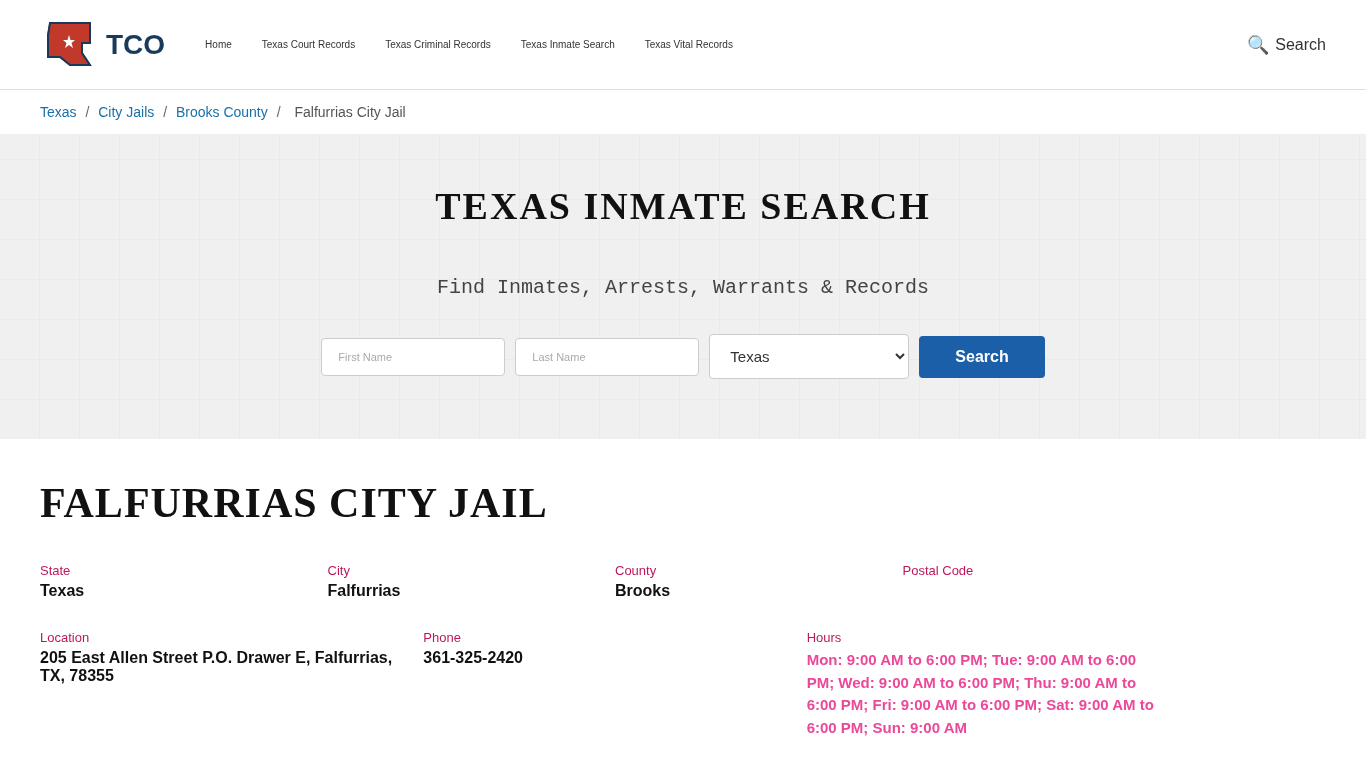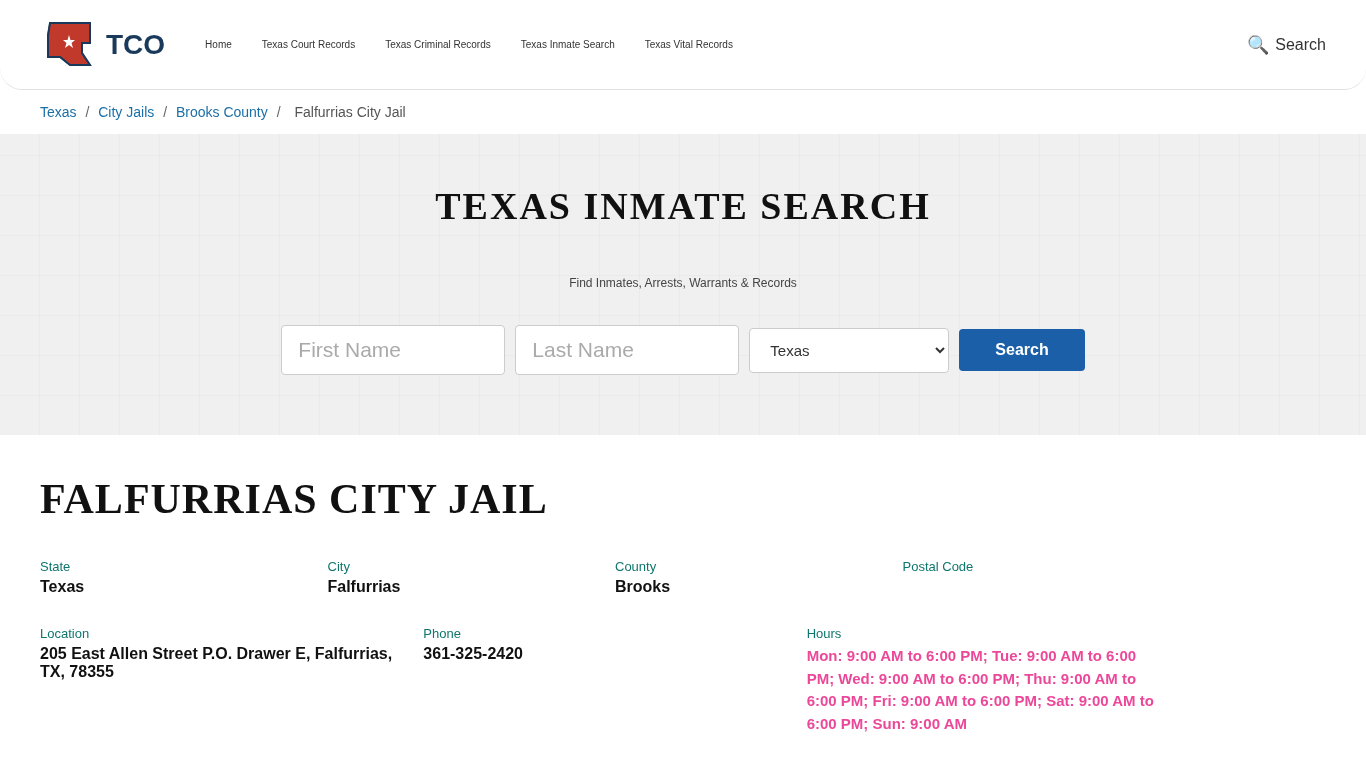--- a/index.html
+++ b/index.html
@@ -6,21 +6,20 @@
     body { font-family: Georgia, 'Times New Roman', serif; background: #fff; color: #333; font-size: 16px; }
 
     
     .header {
       display: flex;
       align-items: center;
       padding: 12px 40px;
       border-bottom: 1px solid #e0e0e0;
       background: #fff;
       min-height: 90px;
-      border-radius: 22px;
     }
     .logo {
       display: flex;
       align-items: center;
       margin-right: 40px;
       text-decoration: none;
     }
     .logo-icon {
       width: 60px;
       height: 60px;
@@ -90,39 +89,39 @@
     .hero-title {
       font-family: 'Times New Roman', serif;
       font-size: 38px;
       font-weight: bold;
       color: #111;
       letter-spacing: 2px;
       text-transform: uppercase;
       margin-bottom: 14px;
     }
     .hero-subtitle {
-      font-family: Liberation Sans, sans-serif;
-      font-size: 12px;
+      font-family: Liberation Mono, monospace;
+      font-size: 20px;
       color: #444;
       margin-bottom: 35px;
       margin-top: 48px;
     }
     .search-form {
       display: flex;
       align-items: center;
       justify-content: center;
       gap: 10px;
       flex-wrap: wrap;
     }
     .search-form input {
       padding: 12px 16px;
       border: 1px solid #ccc;
       border-radius: 4px;
-      font-size: 21px;
-      width: 224px;
+      font-size: 11px;
+      width: 184px;
       font-family: Arial, sans-serif;
       color: #555;
       background: #fff;
       outline: none;
     }
     .search-form input::placeholder { color: #aaa; }
     .search-form select {
       padding: 12px 16px;
       border: 1px solid #ccc;
       border-radius: 4px;
@@ -167,21 +166,21 @@
       margin-bottom: 30px;
     }
     .info-item {
       display: flex;
       flex-direction: column;
       gap: 4px;
     }
     .info-label {
       font-family: Arial, sans-serif;
       font-size: 13px;
-      color: #0f766e;
+      color: #be185d;
     }
     .info-value {
       font-family: Arial, sans-serif;
       font-size: 16px;
       font-weight: bold;
       color: #111;
     }
     .info-grid-2 {
       display: grid;
       grid-template-columns: 1fr 1fr 1fr;

